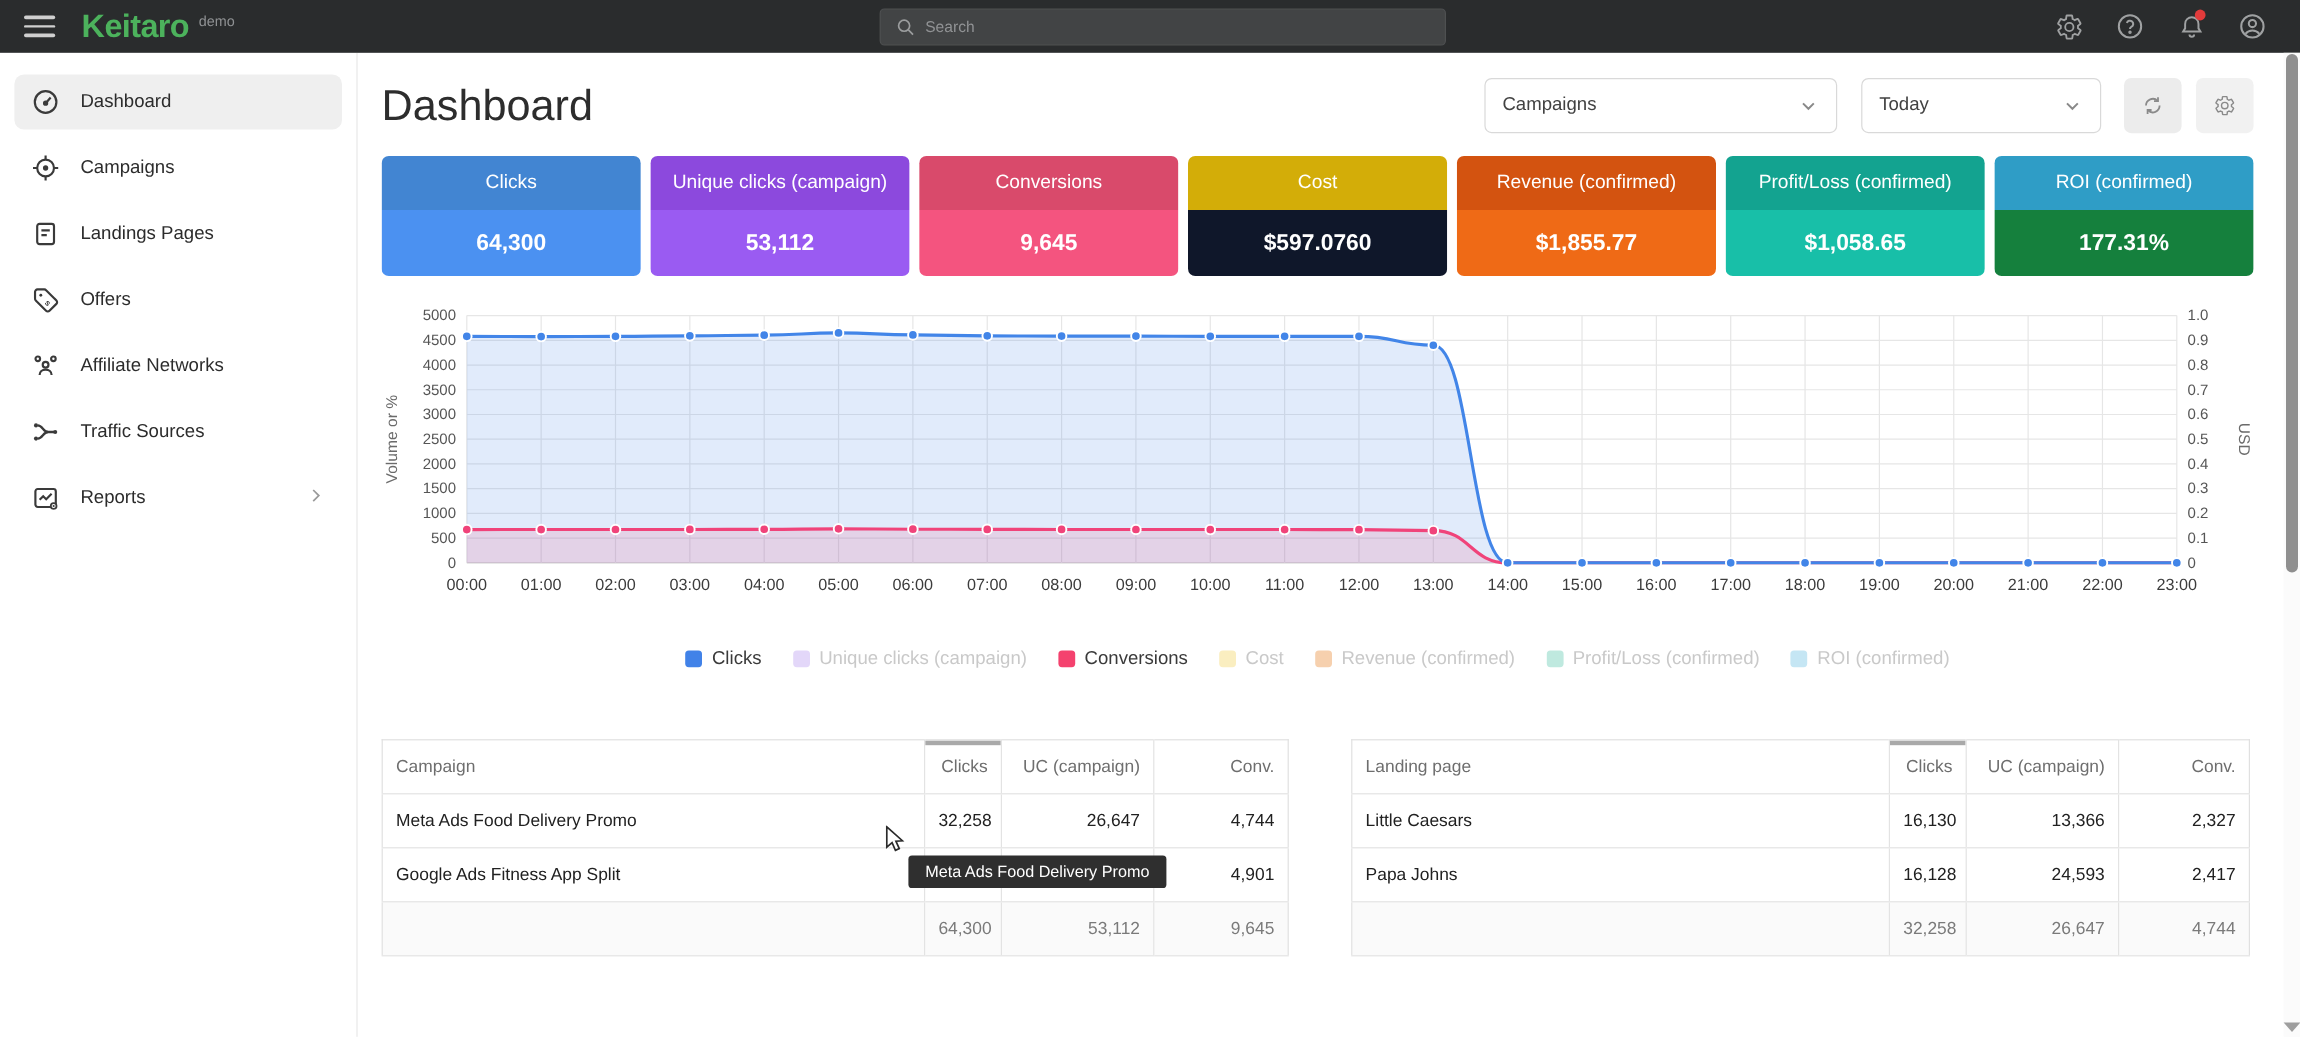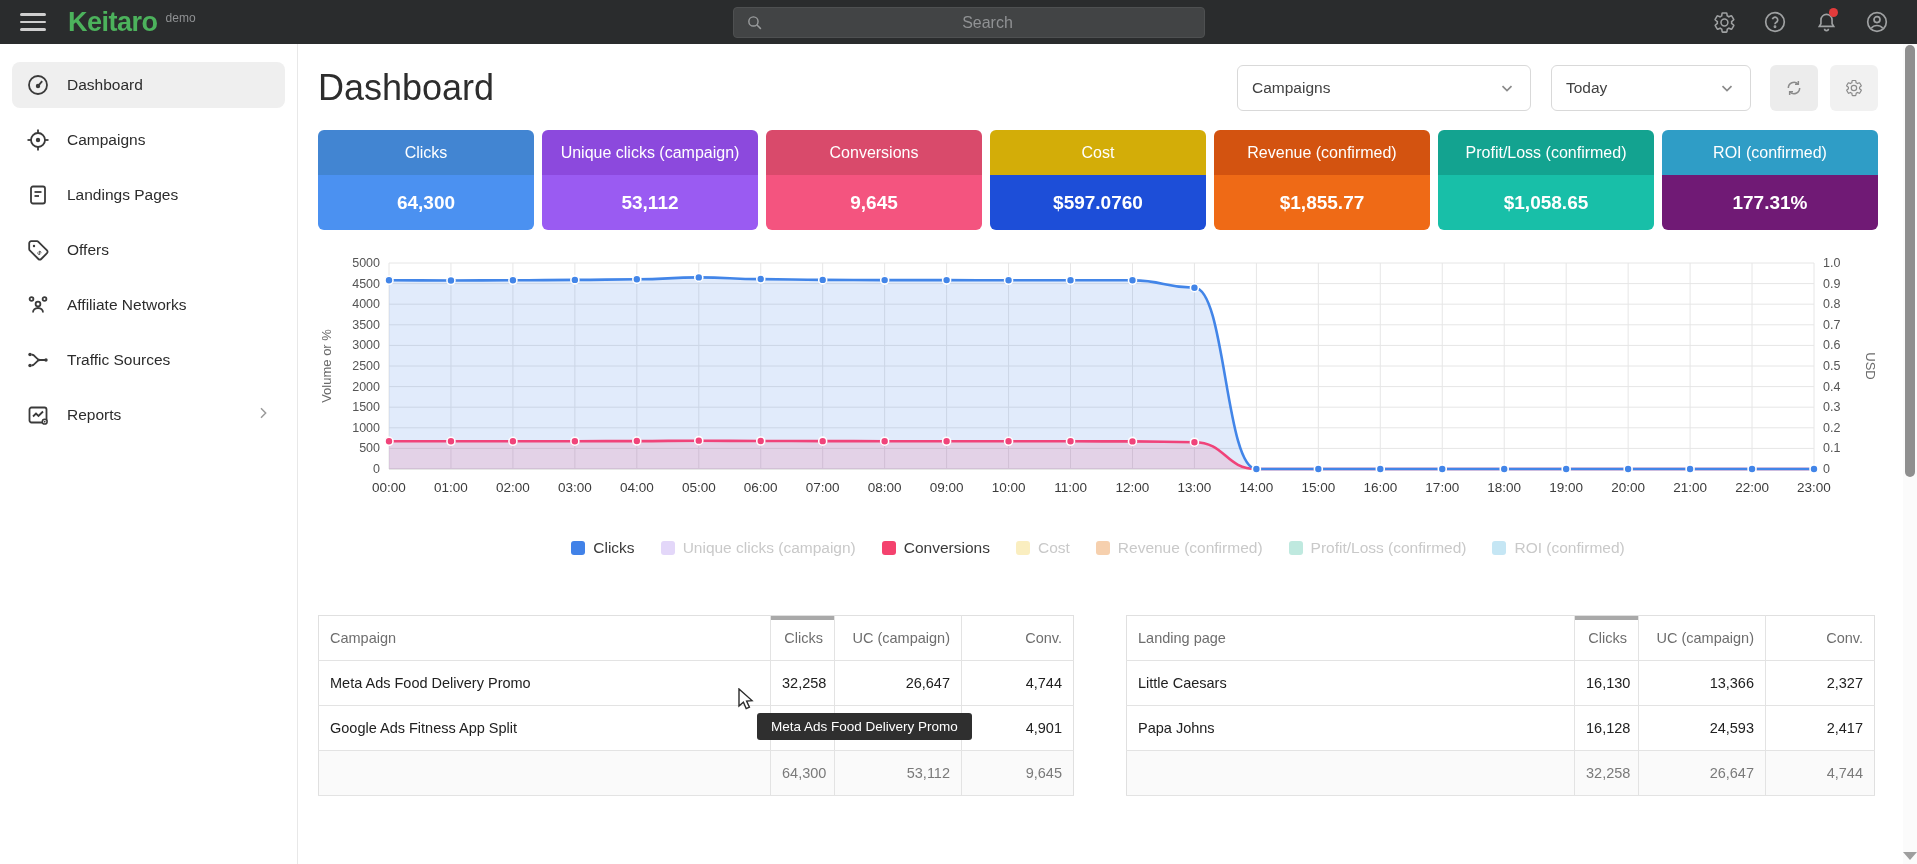--- a/index.html
+++ b/index.html
@@ -12,21 +12,21 @@
   .hamburger { width:26px; height:18px; margin-left:20px; display:flex; flex-direction:column;
                justify-content:space-between; cursor:pointer; }
   .hamburger span { display:block; height:2.6px; background:#cfcfcf; border-radius:2px; }
   .logo { margin-left:22px; font-size:27px; font-weight:bold; color:#4cb25c; letter-spacing:-0.5px; }
   .logo-badge { margin-left:8px; margin-bottom:9px; font-size:12px; color:#8f9193; align-self:center; }
   .search-wrap { position:absolute; left:733px; top:7px; width:472px; height:31px;
                  background:#424445; border:1px solid #4e5051; border-radius:4px;
                  display:flex; align-items:center; }
   .search-wrap svg { margin:0 8px 0 12px; }
   .search-input { flex:1; background:transparent; border:none; outline:none;
-                  color:#bef264; font-size:16px;text-align:center; }
+                  color:#bef264; font-size:13px; }
   .search-input::placeholder { color:#909294; }
   .topbar-icons { position:absolute; right:28px; top:0; height:44px; display:flex;
                   align-items:center; gap:27px; color:#9fa1a2; }
   .tb-icon { width:24px; height:24px; position:relative; cursor:pointer; display:flex;
              align-items:center; justify-content:center; }
   .tb-icon .dot { position:absolute; right:0px; top:-2px; width:9px; height:9px;
                   border-radius:50%; }
 
   
   .sidebar { position:absolute; left:0; top:44px; width:298px; height:820px;
@@ -261,33 +261,33 @@
       <div class="card">
         <div class="card-head" style="background:#8c49dd">Unique clicks (campaign)</div>
         <div class="card-body" style="background:#9a5bf2">53,112</div>
       </div>
       <div class="card">
         <div class="card-head" style="background:#d94a6b">Conversions</div>
         <div class="card-body" style="background:#f4547f">9,645</div>
       </div>
       <div class="card">
         <div class="card-head" style="background:#d3ad08">Cost</div>
-        <div class="card-body" style="background:#1d4ed8">$597.0760</div>
+        <div class="card-body" style="background:#0f172a">$597.0760</div>
       </div>
       <div class="card">
         <div class="card-head" style="background:#d35310">Revenue (confirmed)</div>
         <div class="card-body" style="background:#ef6a16">$1,855.77</div>
       </div>
       <div class="card">
         <div class="card-head" style="background:#13a390">Profit/Loss (confirmed)</div>
         <div class="card-body" style="background:#18bfa8">$1,058.65</div>
       </div>
       <div class="card">
         <div class="card-head" style="background:#2f9dc6">ROI (confirmed)</div>
-        <div class="card-body" style="background:#701a75">177.31%</div>
+        <div class="card-body" style="background:#15803d">177.31%</div>
       </div>
     </div>
 
   <div class="chart-wrap">
     <svg class="chart" width="1560" height="258">
         <line x1="71" y1="212" x2="1496" y2="212" stroke="#cfcfcf" stroke-width="1"></line>
         <text x="62" y="216" text-anchor="end" font-size="12.5" fill="#555">0</text>
         <text x="1505" y="216" text-anchor="start" font-size="12.5" fill="#555">0</text>
         <line x1="71" y1="191.4" x2="1496" y2="191.4" stroke="#e6e6e6" stroke-width="1"></line>
         <text x="62" y="195.4" text-anchor="end" font-size="12.5" fill="#555">500</text>

